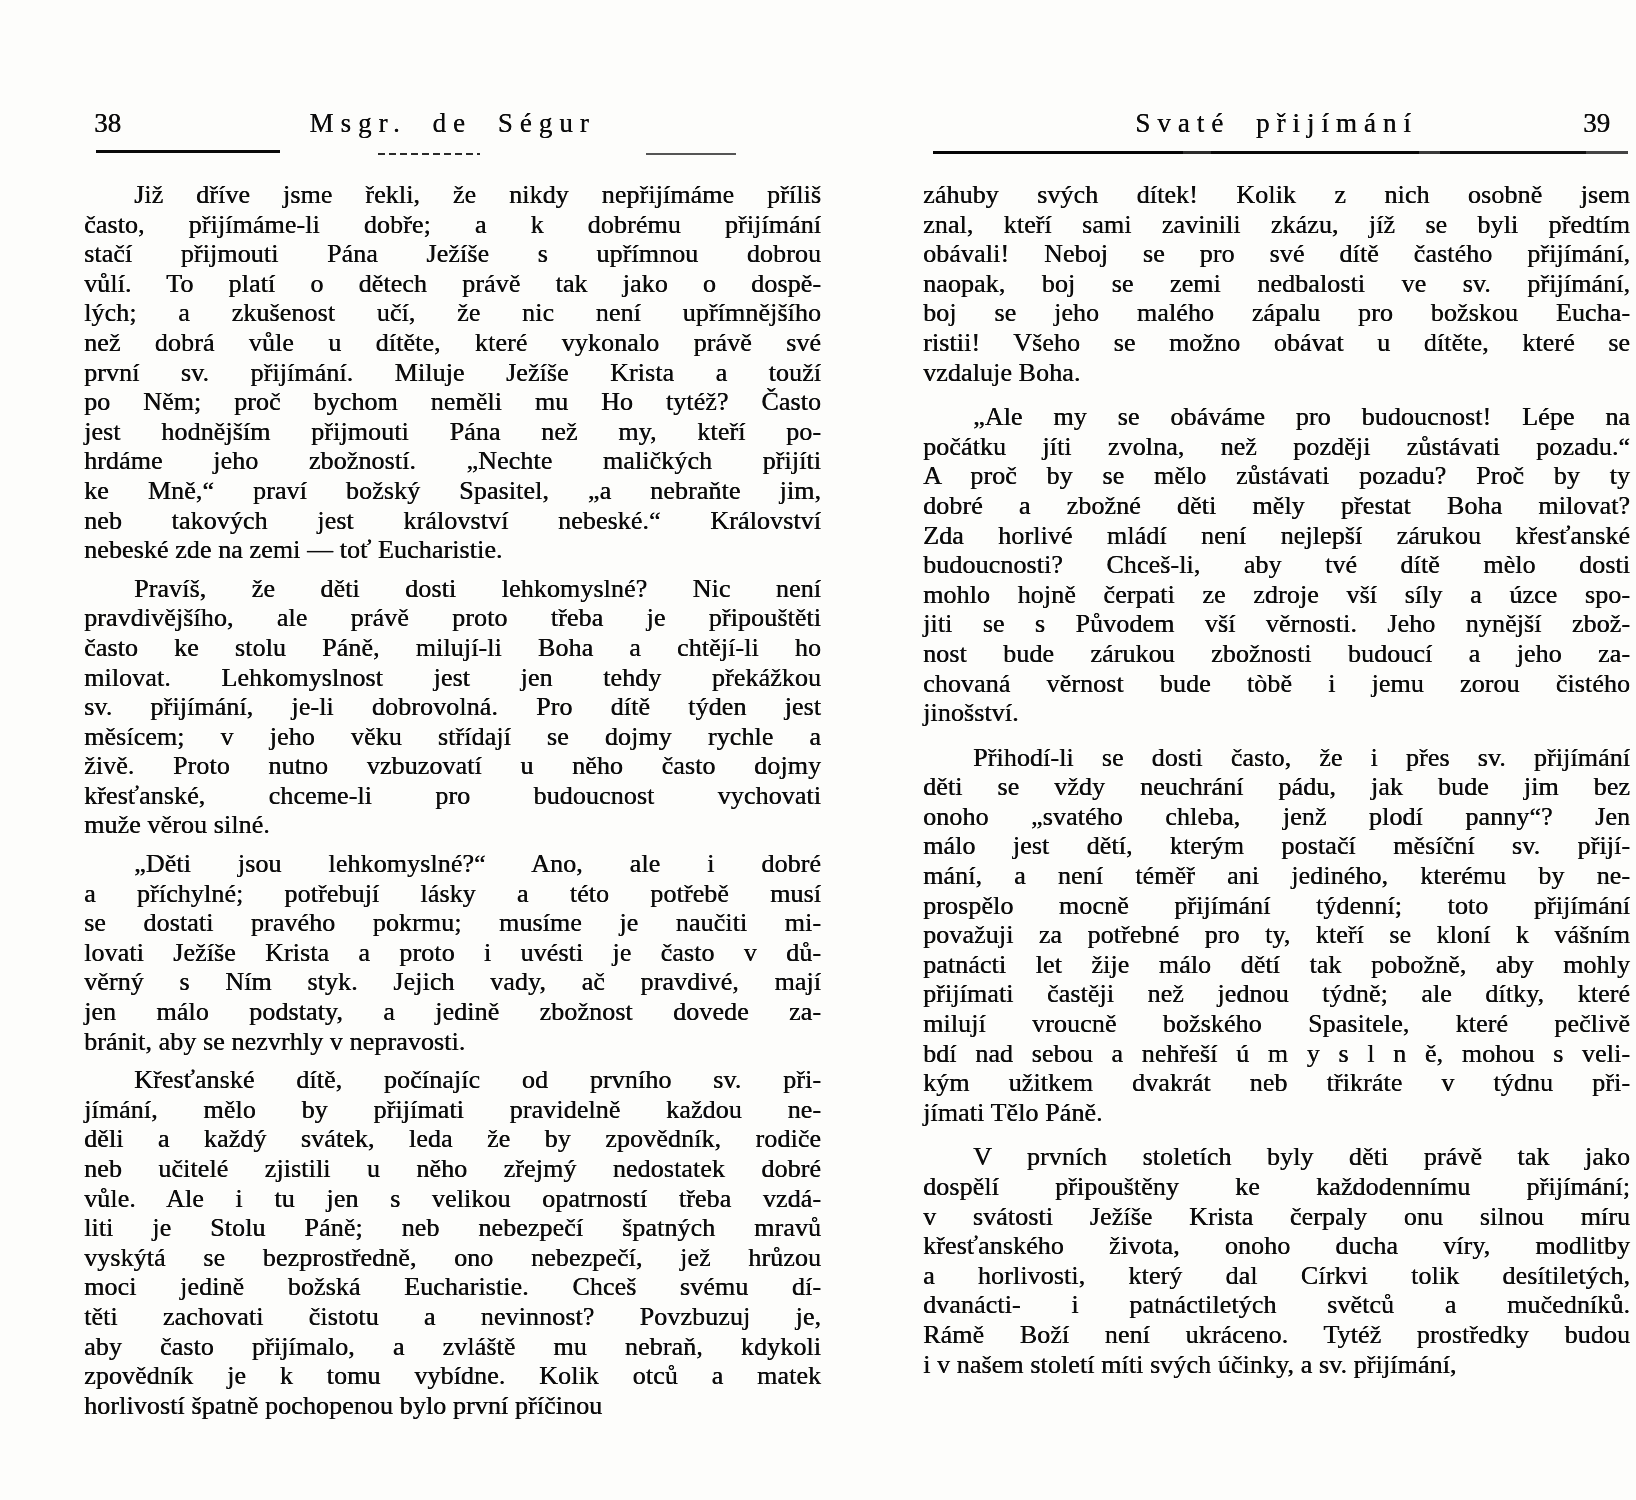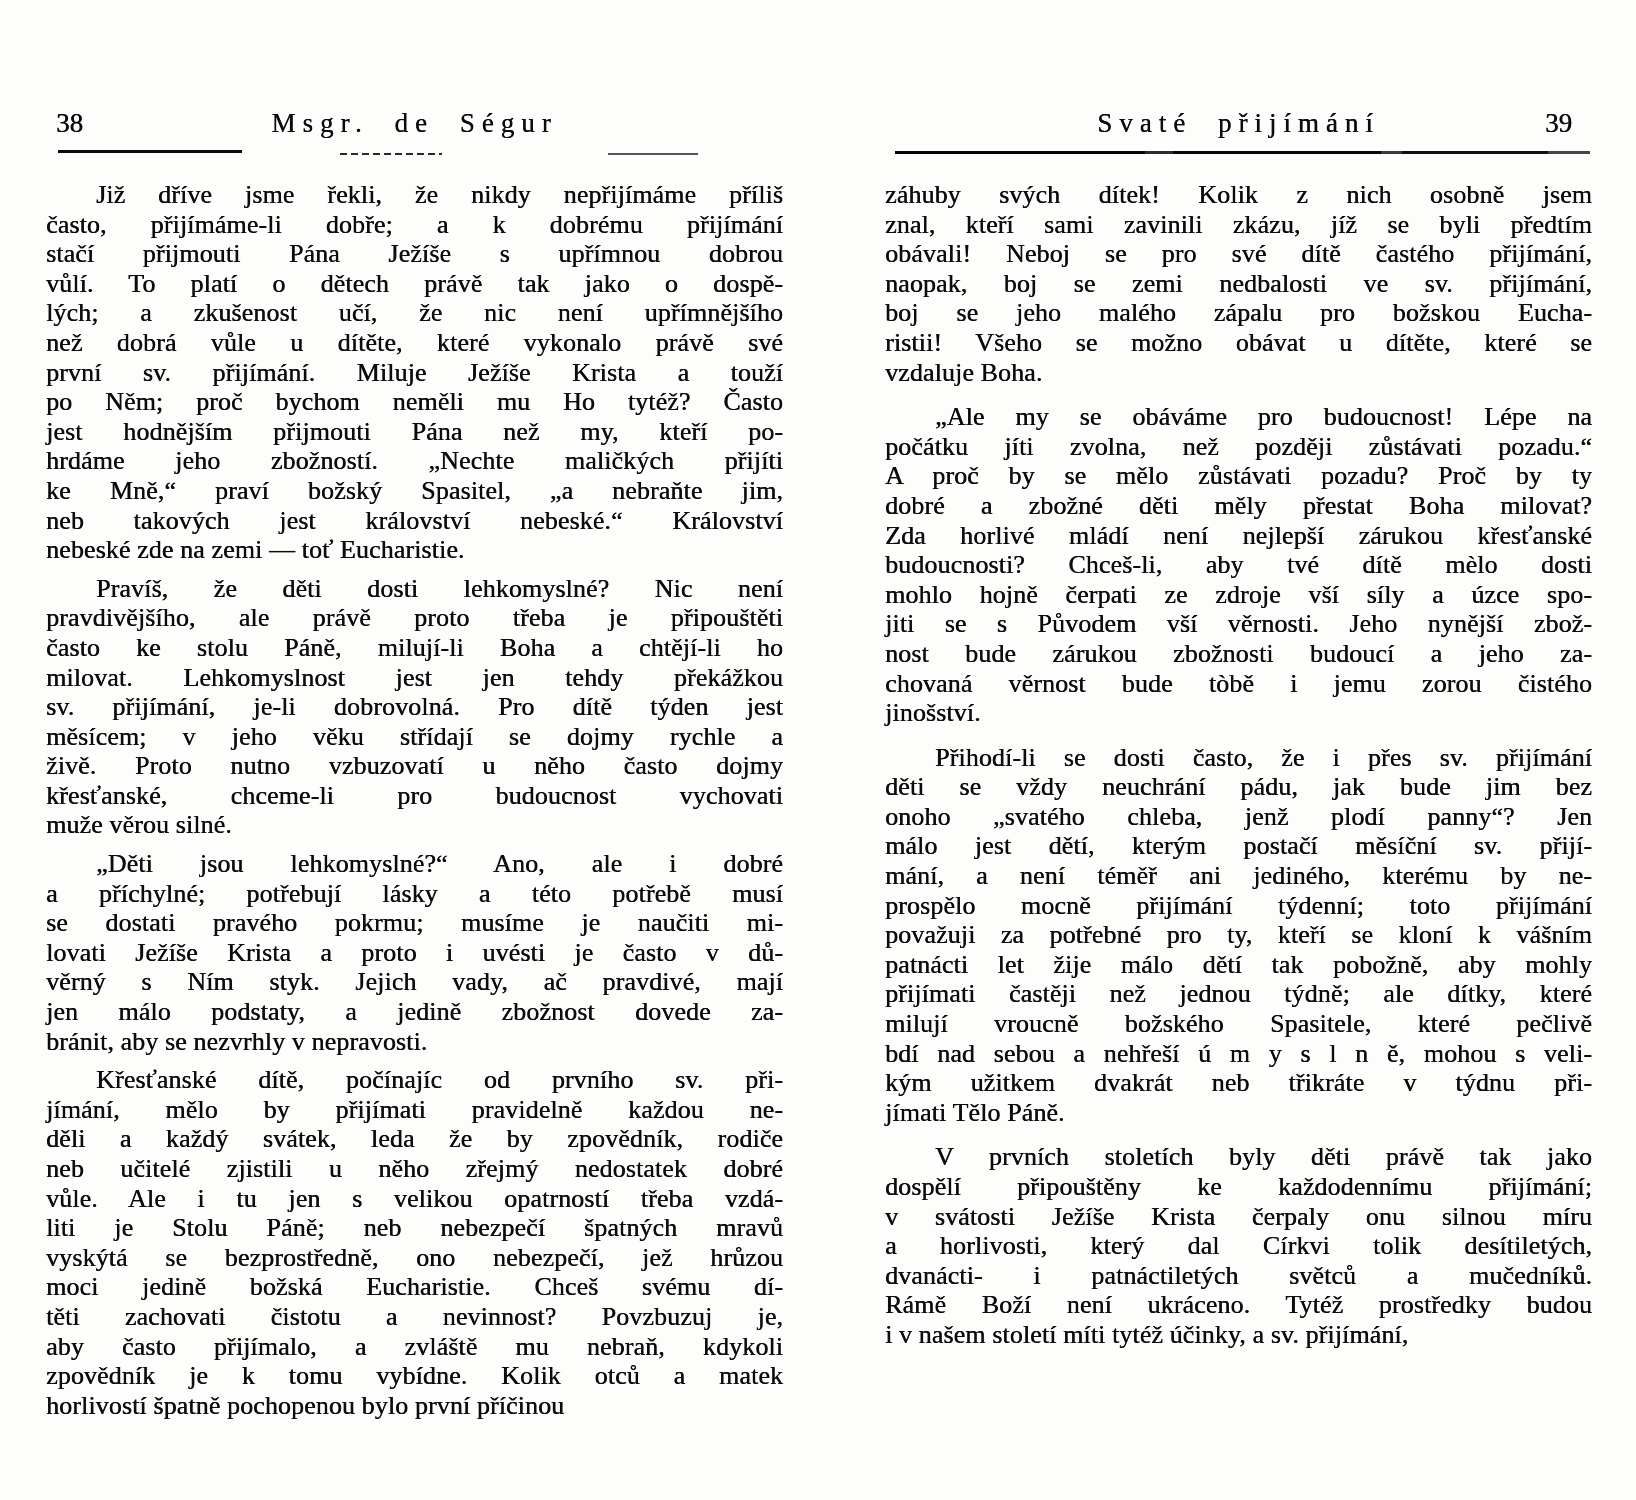--- a/index.html
+++ b/index.html
@@ -4,21 +4,21 @@
 <style>
   html,body{margin:0;padding:0;background:#ffffff;}
   #stage{
     position:relative;
     width:1636px;height:1500px;
     background:#fdfdfb;
     overflow:hidden;
     font-family:"Liberation Serif","DejaVu Serif",serif;
     color:#0c0c0c;
   }
-  .page{position:absolute;top:0;height:1417px;}
+  .page{position:absolute;top:0;height:1417px;margin-left:38px;}
   .page-left{left:46px;width:737px;}
   .page-right{left:885px;width:707px;}
 
   .hdr-title{
     position:absolute;top:108px;left:0;right:0;
     text-align:center;
     font-size:27px;
     letter-spacing:7px;
     word-spacing:12px;
     text-shadow:0.4px 0 0 currentColor;
@@ -160,21 +160,22 @@
           <div class="line">přijímati častěji než jednou týdně; ale dítky, které</div>
           <div class="line">milují vroucně božského Spasitele, které pečlivě</div>
           <div class="line">bdí nad sebou a nehřeší ú m y s l n ě, mohou s veli-</div>
           <div class="line">kým užitkem dvakrát neb třikráte v týdnu při-</div>
           <div class="line last">jímati Tělo Páně.</div>
         </div>
         <div class="para">
           <div class="line ind">V prvních stoletích byly děti právě tak jako</div>
           <div class="line">dospělí připouštěny ke každodennímu přijímání;</div>
           <div class="line">v svátosti Ježíše Krista čerpaly onu silnou míru</div>
+          <div class="line">křesťanského života, onoho ducha víry, modlitby</div>
           <div class="line">a horlivosti, který dal Církvi tolik desítiletých,</div>
           <div class="line">dvanácti- i patnáctiletých světců a mučedníků.</div>
           <div class="line">Rámě Boží není ukráceno. Tytéž prostředky budou</div>
-          <div class="line last">i v našem století míti tytéž účinky, a sv. přijímání,</div>
+          <div class="line last">i v našem století míti svých účinky, a sv. přijímání,</div>
         </div>
       </div>
   </div>
 
 </div>
 
 </body></html>

